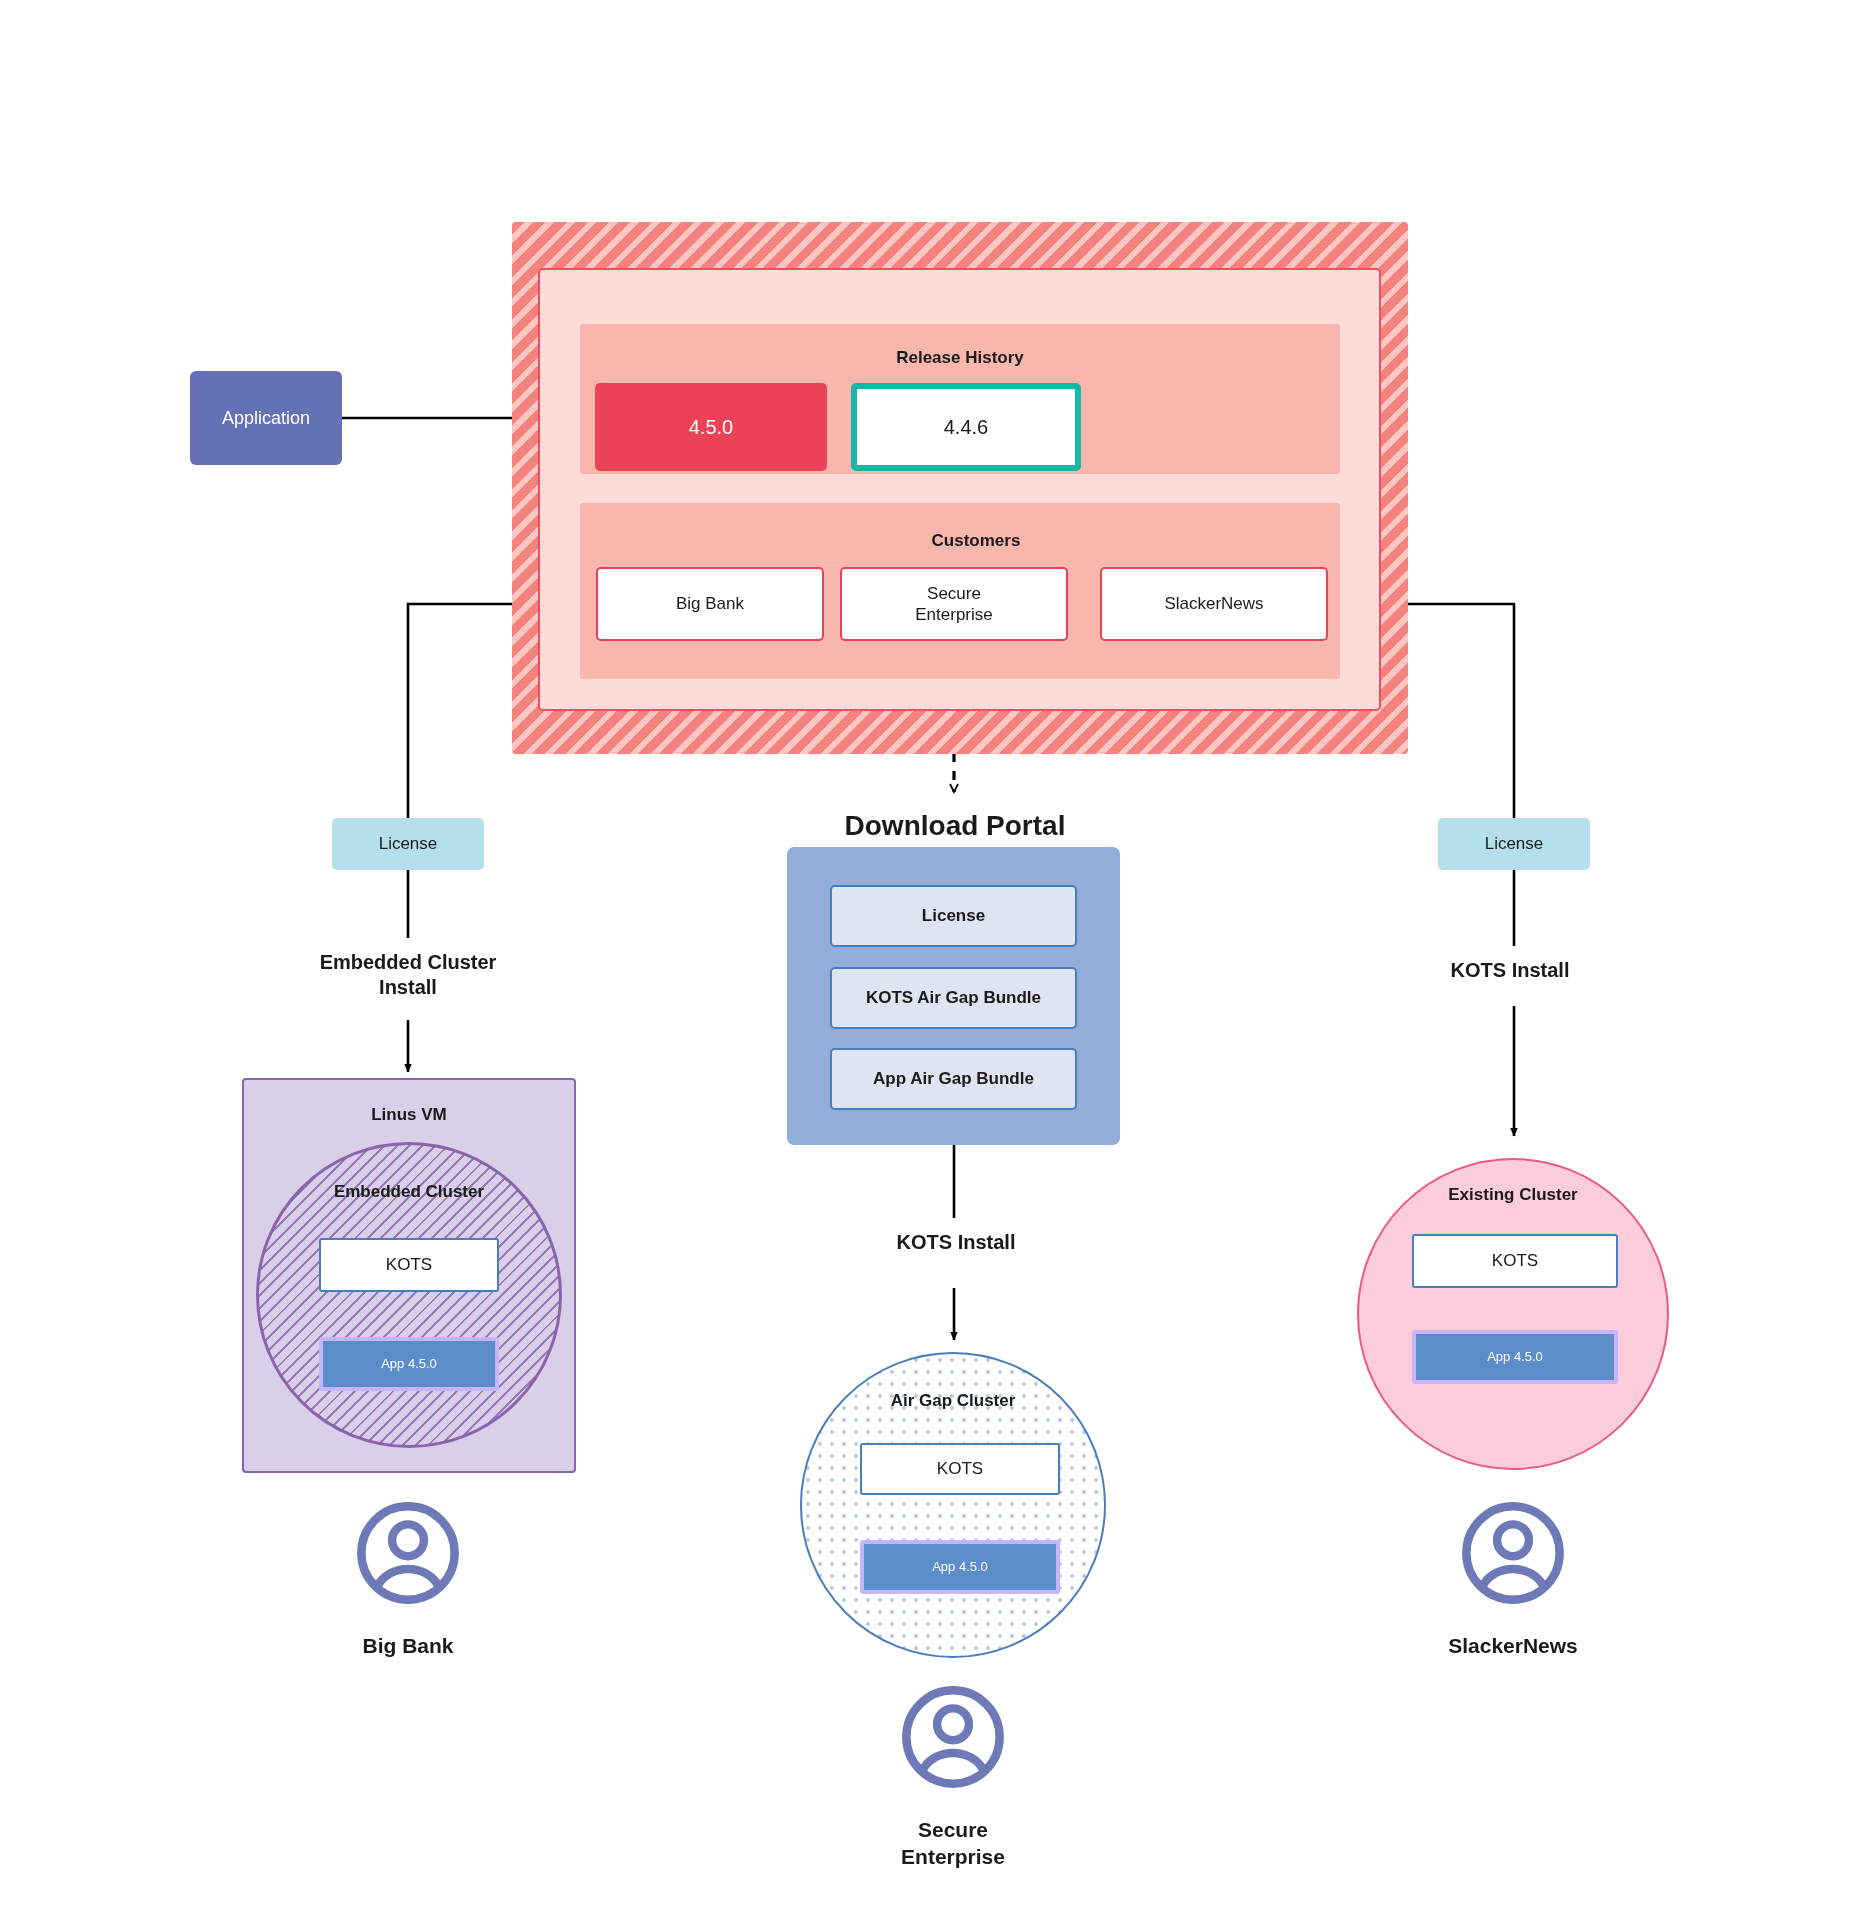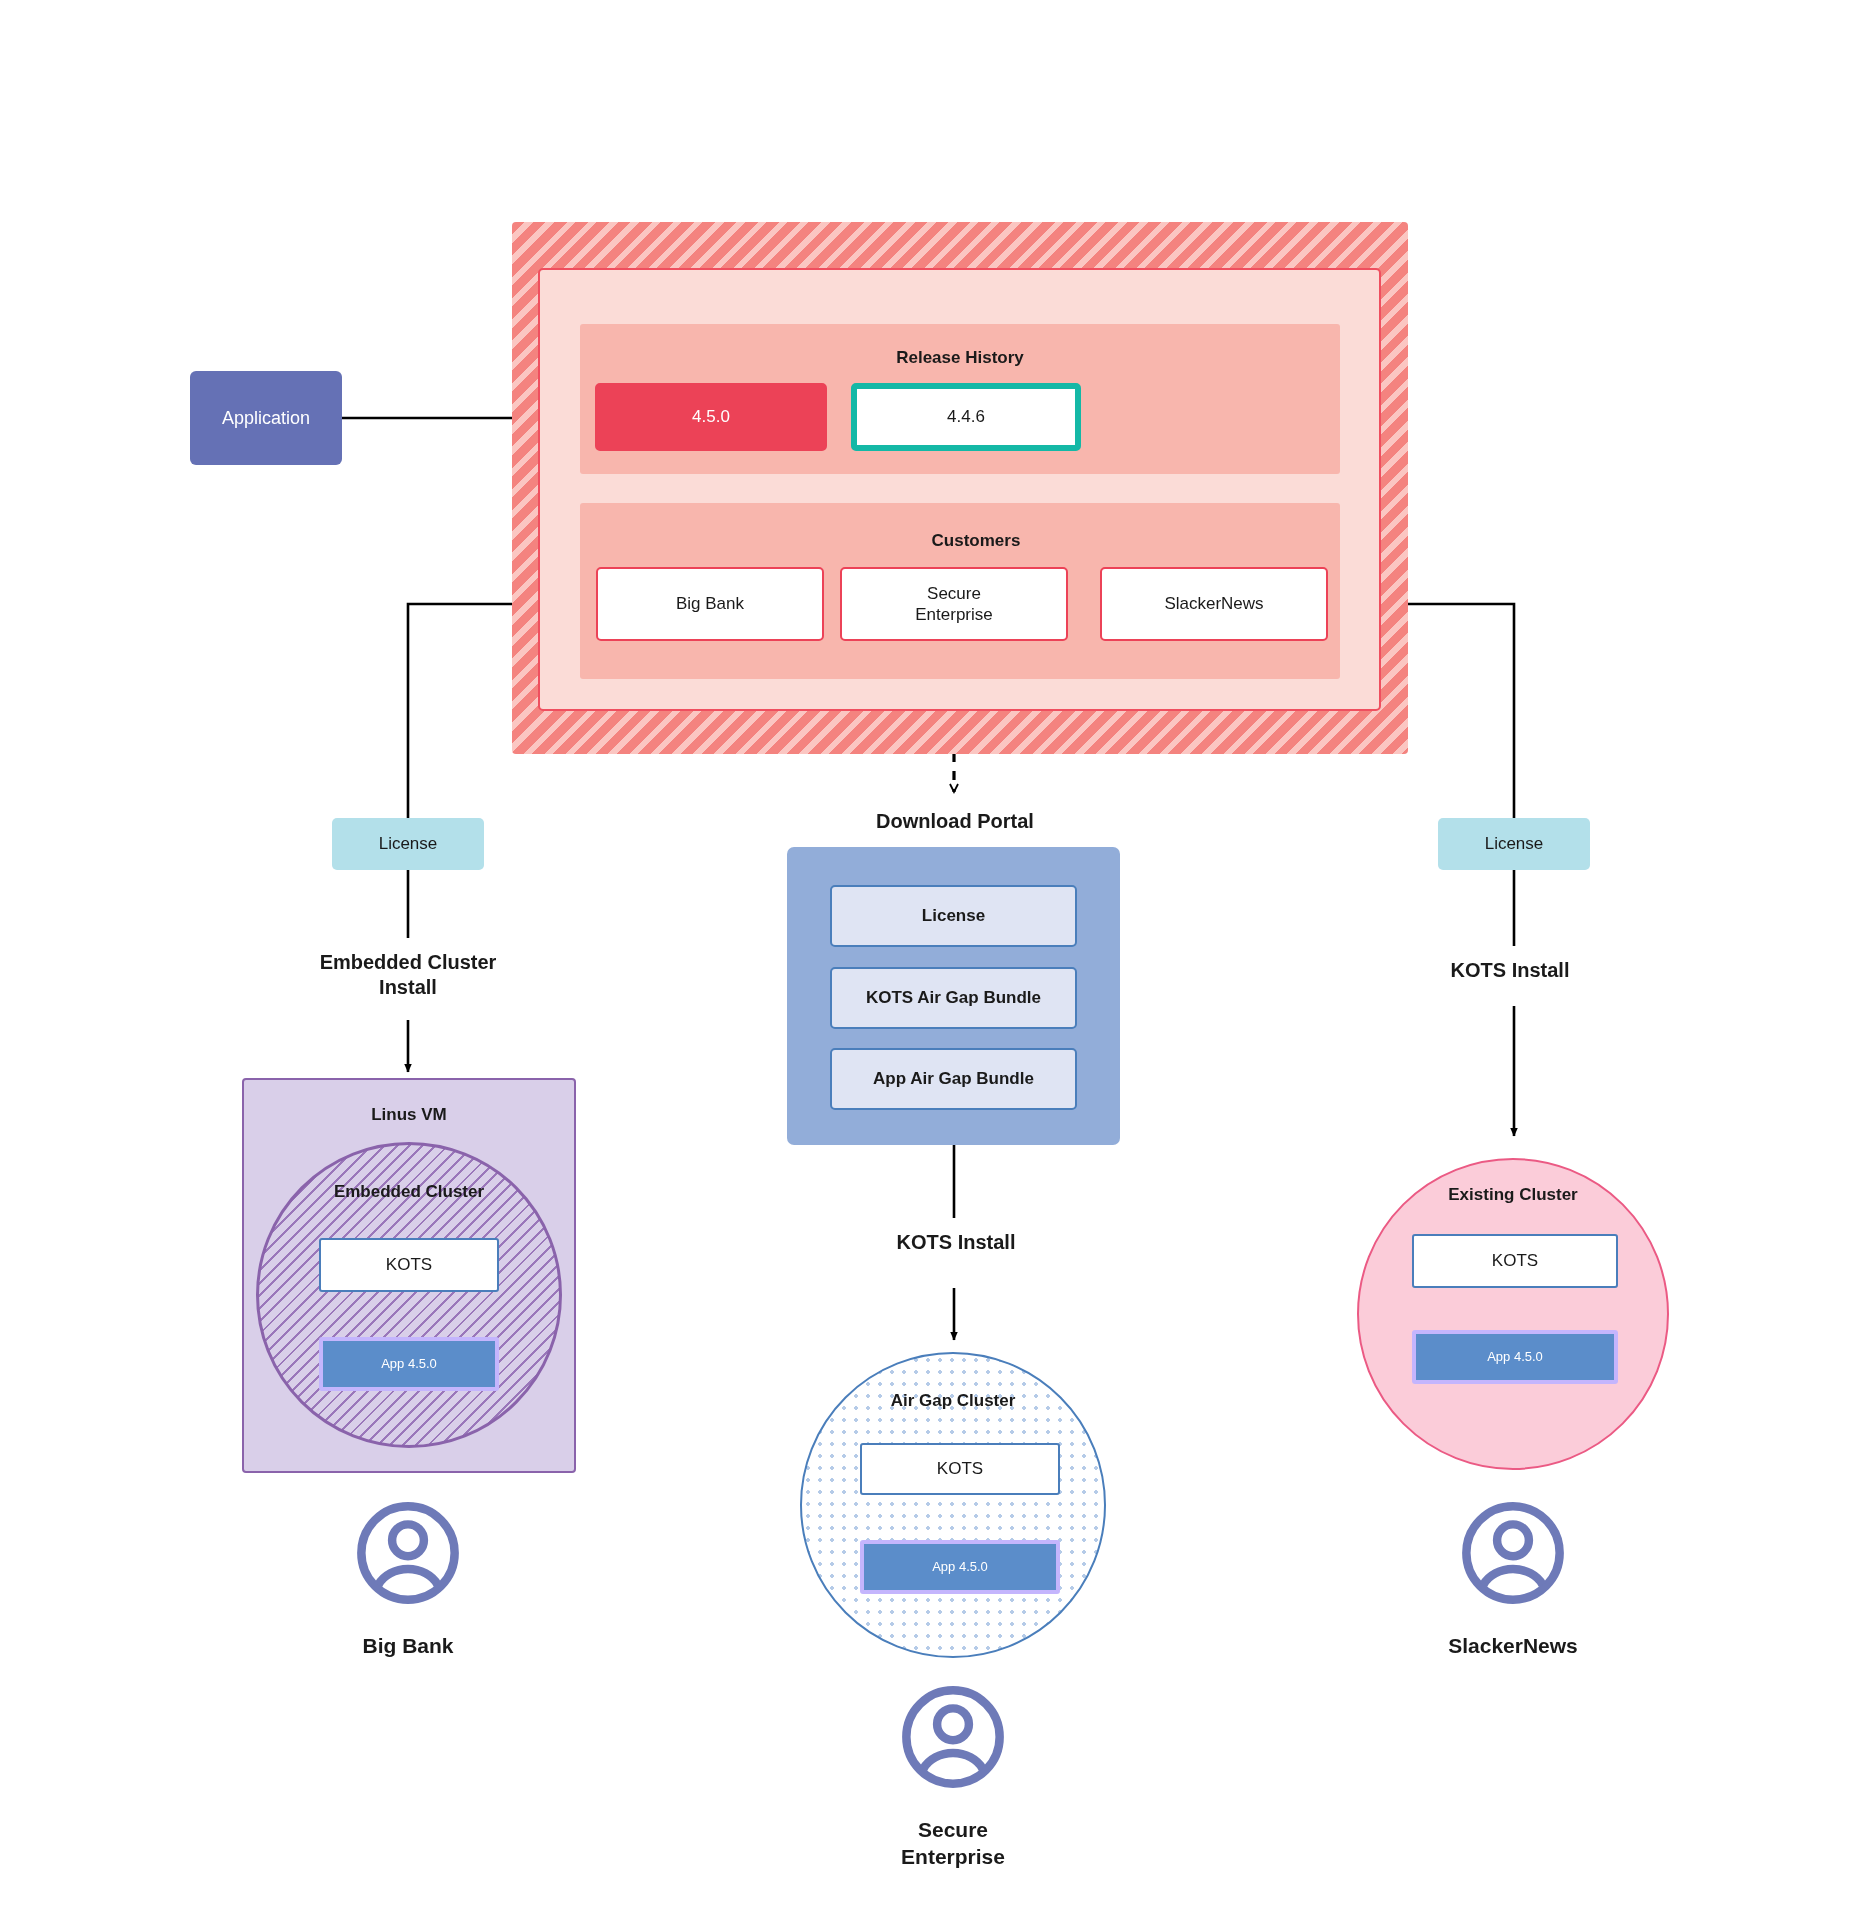--- a/index.html
+++ b/index.html
@@ -68,23 +68,23 @@
     left: 580px; top: 503px; width: 760px; height: 176px;
     background: #f8b6ad;
     border-radius: 3px;
   }
   #customers-label {
     left: 580px; top: 531px; width: 760px;
     font-size: 17px; font-weight: 600; text-align: center; padding-left: 32px;
   }
 
   .release-chip {
-    height: 68px; top: 383px;
-    border-radius: 5px;
-    font-size: 17px;
+    height: 88px; top: 383px;
+    border-radius: 5px;
+    font-size: 20px;
   }
   #release-450 {
     left: 595px; width: 232px;
     background: #ec4257; border: 2px solid #ec4257; color: #ffffff;
   }
   #release-446 {
     left: 851px; width: 230px;
     background: #ffffff; border: 6px solid #14b8a6; color: #1a1a1a;
   }
 
@@ -120,21 +120,21 @@
 
   
   .flow-label {
     font-size: 20px; font-weight: bold; text-align: center; line-height: 1.25;
   }
   #label-embedded-install { left: 258px;  top: 950px;  width: 300px; }
   #label-kots-install-right { left: 1340px; top: 958px; width: 340px; }
   #label-kots-install-mid  { left: 806px;  top: 1230px; width: 300px; }
   #label-download-portal {
     left: 790px; top: 810px; width: 330px;
-    font-size: 20px; font-weight: bold; text-align: center;
+    font-size: 28px; font-weight: bold; text-align: center;
   }
 
   
   #download-portal-box {
     left: 787px; top: 847px; width: 333px; height: 298px;
     background: #92add9;
     border-radius: 7px;
   }
   .portal-item {
     left: 830px; width: 247px; height: 62px;

